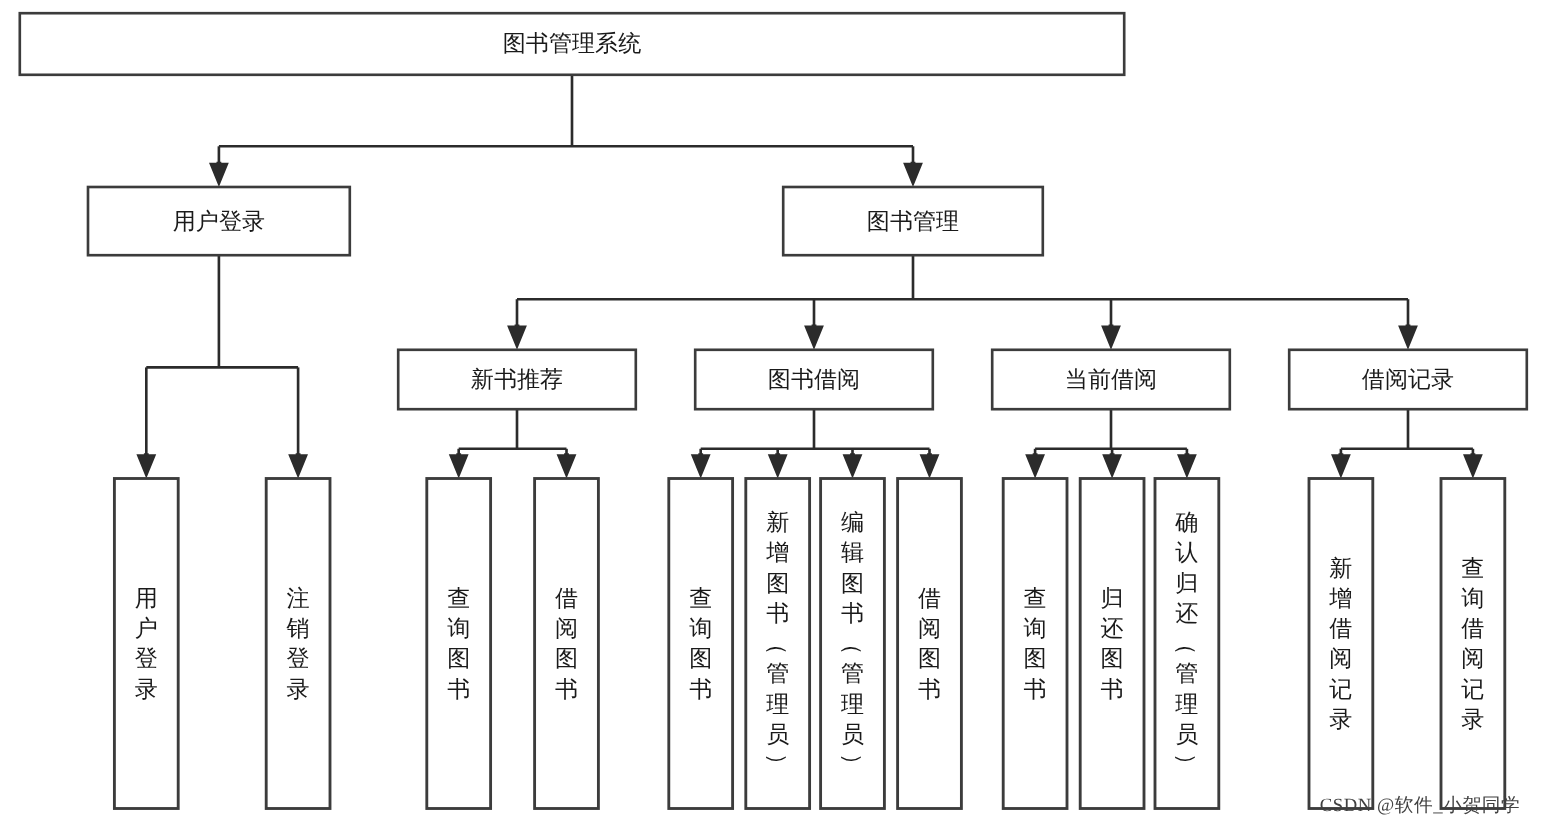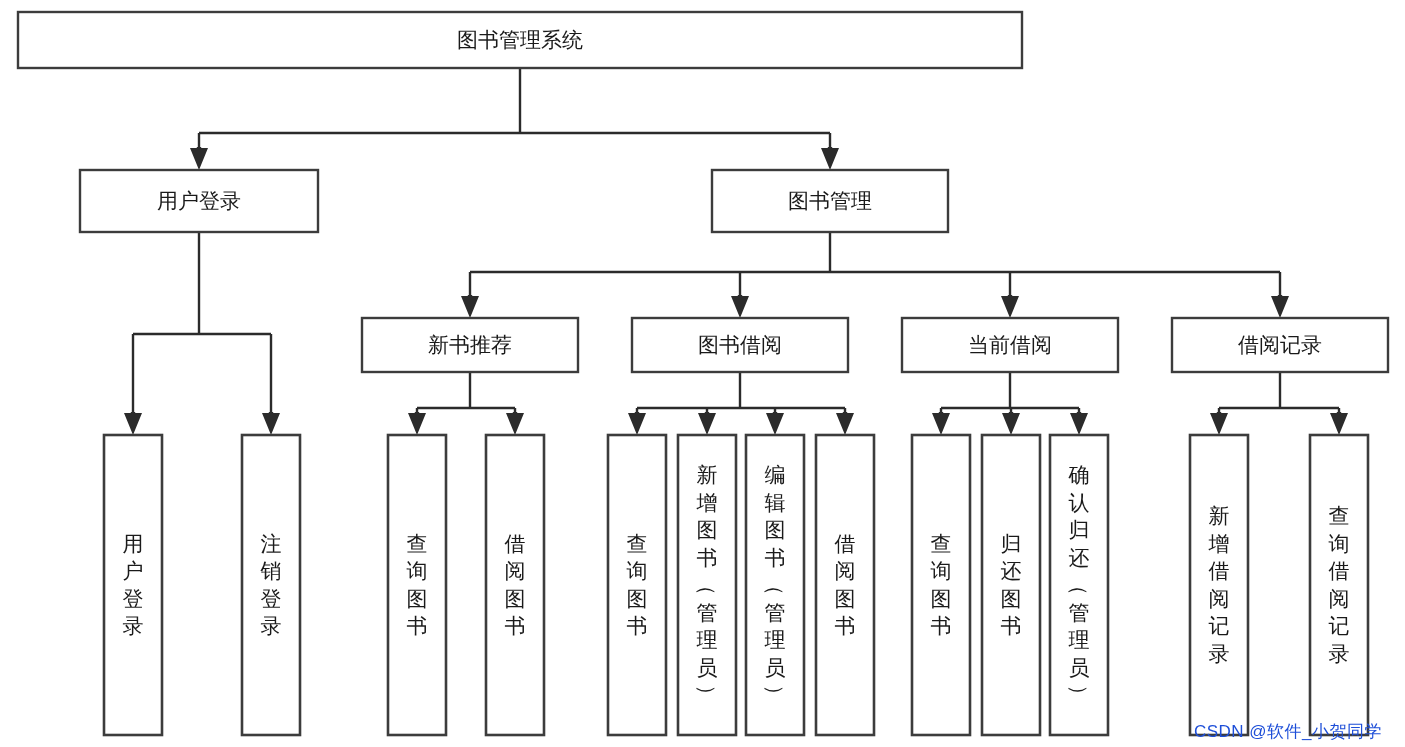--- a/index.html
+++ b/index.html
@@ -59,23 +59,23 @@
   .leaf-label {
     font-family: "DejaVu Sans", "Liberation Sans", sans-serif;
     font-size: 21px;
     fill: #1a1a1a;
     text-anchor: middle;
   }
   .watermark {
     position: absolute;
     right: 12px;
     bottom: 4px;
-    font-family: Liberation Sans, sans-serif;
+    font-family: Liberation Serif, serif;
     font-size: 17px;
-    color: #1d4ed8;
+    color: #404040;
     white-space: nowrap;
     letter-spacing: 0.5px;
     user-select: none;
   }
 </style>
 </head>
 <body>
 
 <div id="diagram-root">
   <svg id="tree-svg" viewBox="0 0 1405 747" xmlns="http://www.w3.org/2000/svg">

